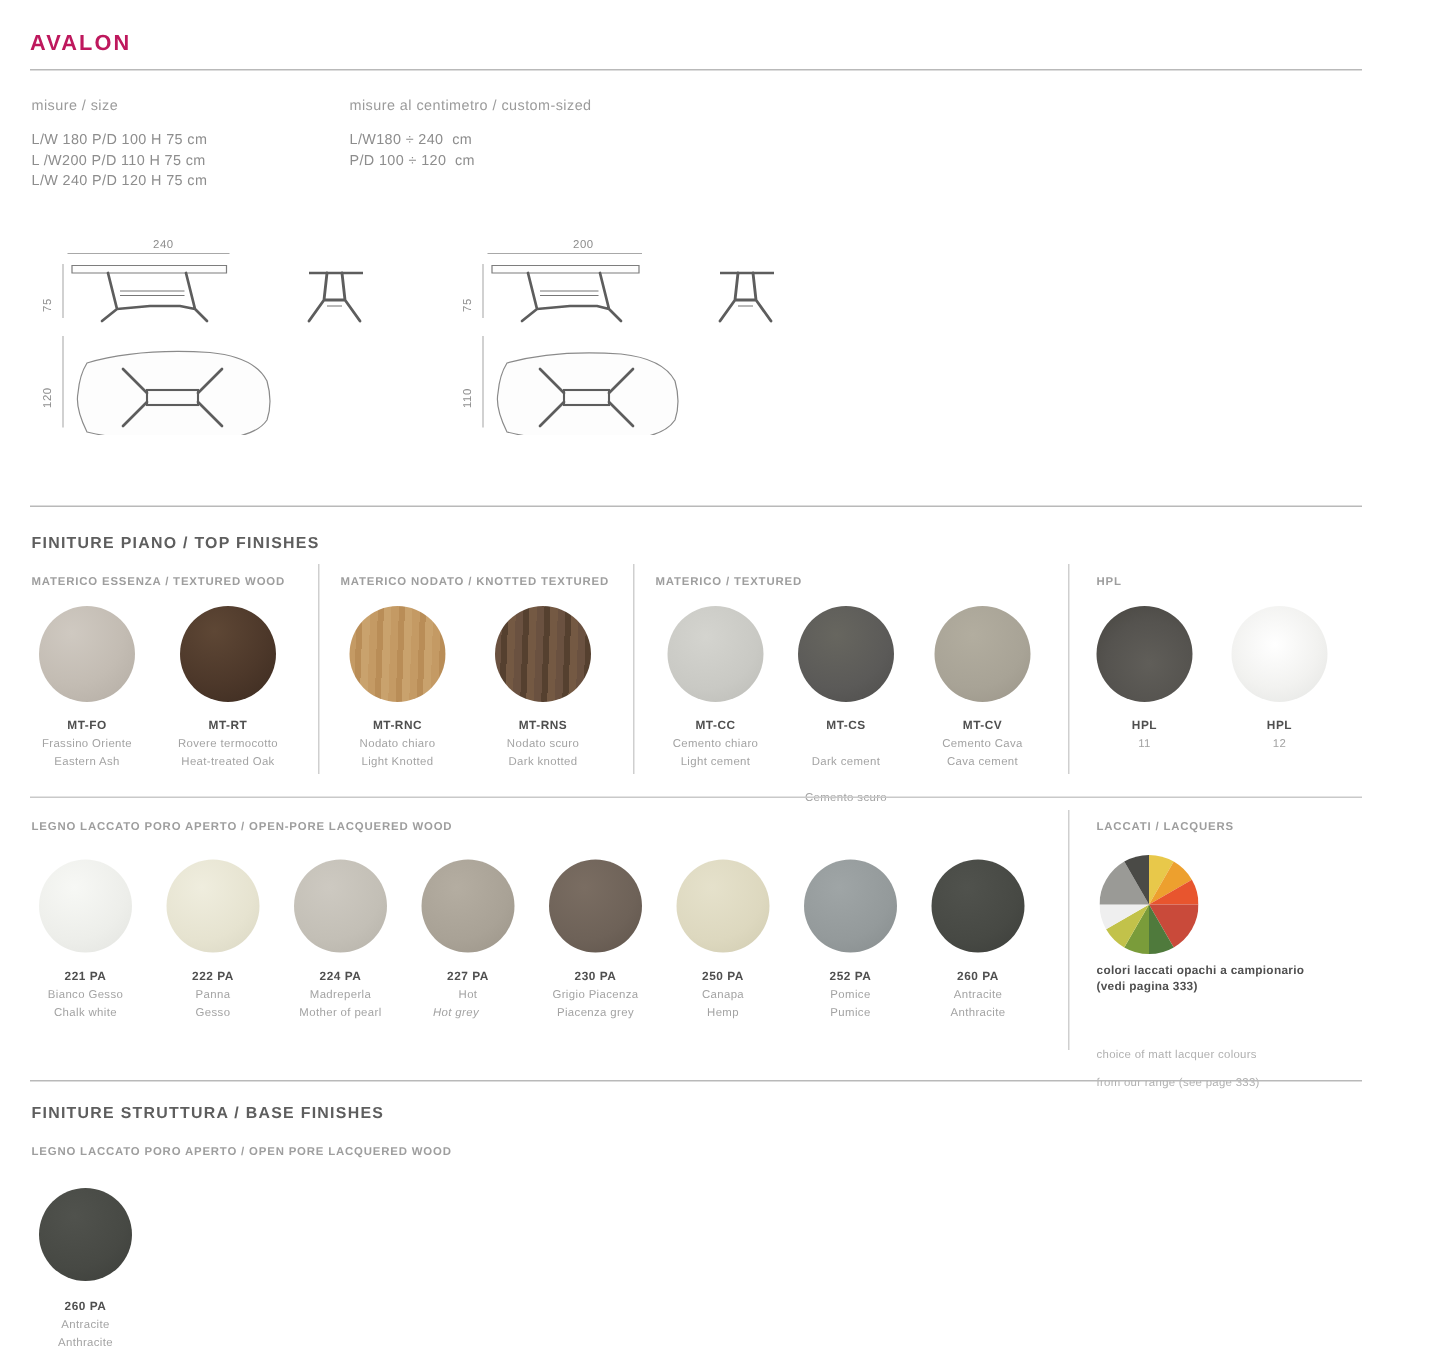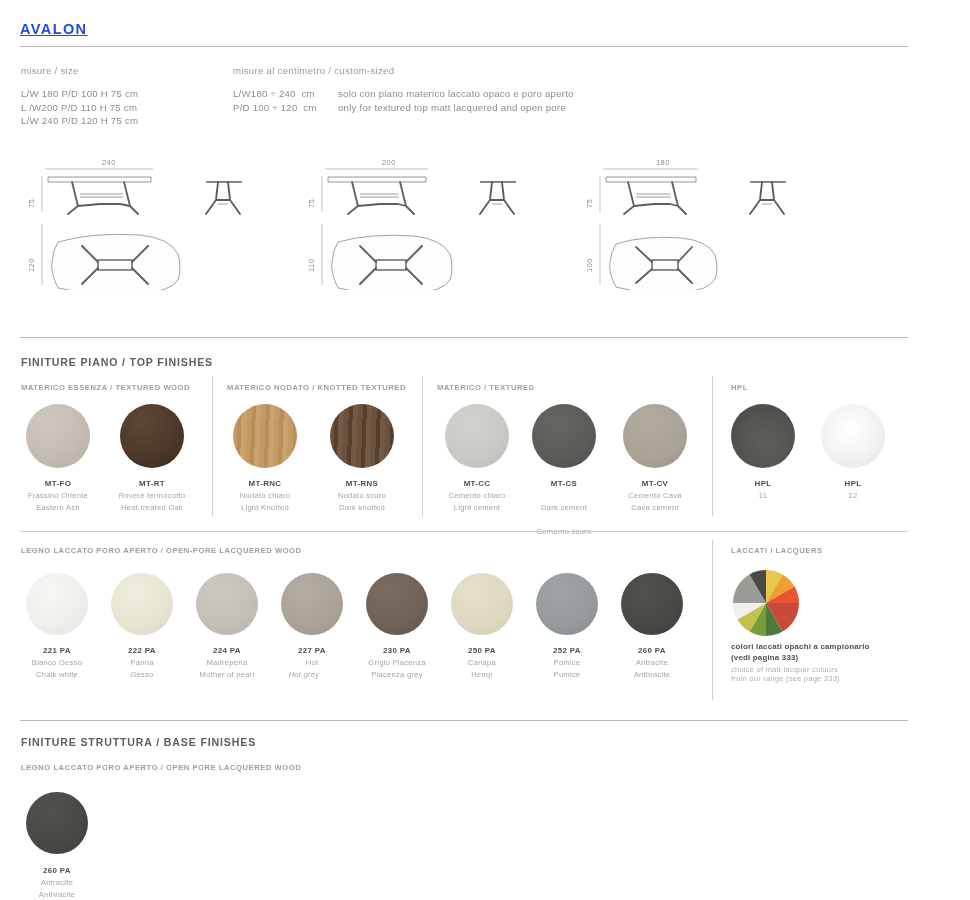--- a/index.html
+++ b/index.html
@@ -8,22 +8,21 @@
     font-family:"Liberation Sans", sans-serif;
     color:#6f6f6f;-webkit-font-smoothing:antialiased;
     position:relative;overflow:hidden;
   }
   .page{position:absolute;left:0;top:0;width:970px;height:900px;}
 
   
   .title{
     position:absolute;left:20px;top:21px;
     font-size:14.5px;font-weight:bold;letter-spacing:1.4px;
-    color:#1d4ed8;
-    text-decoration:underline;
+    color:#be185d;
   }
   .rule{position:absolute;background:#c9c9c9;height:1px;}
   .rule-thick{height:1.4px;background:#b9b9b9;}
 
   .meas-label{
     position:absolute;font-size:9.6px;letter-spacing:.3px;color:#9b9b9b;
   }
   .meas-list{
     position:absolute;font-size:9.6px;line-height:13.5px;letter-spacing:.25px;color:#8d8d8d;
     white-space:pre;
@@ -54,42 +53,40 @@
   .sw-sub{
     position:absolute;text-align:center;font-size:7.6px;line-height:10.5px;
     color:#a3a3a3;letter-spacing:.25px;white-space:pre;
   }
 
   .lacq-note-b{
     position:absolute;font-size:7.9px;font-weight:bold;color:#4f4f4f;
     line-height:11px;letter-spacing:.2px;white-space:pre;
   }
   .lacq-note-l{
-    position:absolute;font-size:7.6px;color:#b0b0b0;line-height:9px;
-    letter-spacing:.2px;white-space:pre;
+    position:absolute;font-size:7.6px;color:#b0b0b0;line-height:19px;
+    letter-spacing:.2px;white-space:pre;margin-top:28px;
   }
 </style>
 </head>
 <body>
 
 <div class="page">
 
   <div class="title">AVALON</div>
   <div class="rule rule-thick" style="left:20px;top:46px;width:888px;"></div>
 
   <div class="meas-label" style="left:21px;top:65px;">misure / size</div>
   <div class="meas-label" style="left:233px;top:65px;">misure al centimetro / custom-sized</div>
 
   <div class="meas-list" style="left:21px;top:87px;">L/W 180 P/D 100 H 75 cm
 L /W200 P/D 110 H 75 cm
 L/W 240 P/D 120 H 75 cm</div>
   <div class="meas-list" style="left:233px;top:87px;">L/W180 ÷ 240  cm
 P/D 100 ÷ 120  cm</div>
-  <div class="meas-list" style="left:338px;top:87px;">solo con piano materico laccato opaco e poro aperto
-only for textured top matt lacquered and open pore</div>
 
   <div class="draw-group" style="left:20px;">
     <div class="dim-text" style="left:82px;top:8px;">240</div>
     <div class="dim-text dim-v" style="left:7px;top:58px;">75</div>
     <div class="dim-text dim-v" style="left:7px;top:122px;">120</div>
     <svg width="300" height="140" viewBox="0 0 300 140">
       <g fill="none" stroke="#7d7d7d" stroke-width="0.8">
         <line x1="25" y1="19" x2="133" y2="19" stroke="#a8a8a8" stroke-width="0.7"></line>
         <line x1="22" y1="26" x2="22" y2="62" stroke="#a8a8a8" stroke-width="0.7"></line>
         <line x1="22" y1="74" x2="22" y2="135" stroke="#a8a8a8" stroke-width="0.7"></line>
@@ -124,41 +121,20 @@
         <path d="M180 32 L216 32" stroke="#5d5d5d" stroke-width="1.6"></path>
         <path d="M192 32 L190 50 L180 64 M202 32 L204 50 L214 64 M190 50 L204 50" stroke="#5d5d5d" stroke-width="1.9" stroke-linejoin="round" stroke-linecap="round"></path>
         <path d="M192 54 L202 54" stroke="#777" stroke-width="0.7"></path>
         <path d="M38 92 Q70 83 114 86 Q142 89 150 104 Q154 118 150 130 Q142 142 114 143 Q70 146 38 138 Q30 122 32 112 Q33 100 38 92 Z" fill="#fdfdfd" stroke="#8a8a8a" stroke-width="0.8"></path>
         <path d="M60 96 L76 112 M122 96 L106 112 M60 134 L76 118 M122 134 L106 118" stroke="#5d5d5d" stroke-width="1.8" stroke-linecap="round"></path>
         <rect x="76" y="110" width="30" height="10" fill="none" stroke="#5d5d5d" stroke-width="1.4"></rect>
       </g>
     </svg>
   </div>
 
-  <div class="draw-group" style="left:578px;">
-    <div class="dim-text" style="left:78px;top:8px;">180</div>
-    <div class="dim-text dim-v" style="left:7px;top:58px;">75</div>
-    <div class="dim-text dim-v" style="left:7px;top:122px;">100</div>
-    <svg width="300" height="140" viewBox="0 0 300 140">
-      <g fill="none" stroke="#7d7d7d" stroke-width="0.8">
-        <line x1="25" y1="19" x2="120" y2="19" stroke="#a8a8a8" stroke-width="0.7"></line>
-        <line x1="22" y1="26" x2="22" y2="62" stroke="#a8a8a8" stroke-width="0.7"></line>
-        <line x1="22" y1="74" x2="22" y2="135" stroke="#a8a8a8" stroke-width="0.7"></line>
-        <path d="M28 27 L118 27 L118 32 L28 32 Z" fill="#fdfdfd"></path>
-        <path d="M50 32 L56 56 L46 64 M56 56 L76 54 L92 54 L100 56 M100 56 L108 64 M100 56 L94 32" stroke="#5d5d5d" stroke-width="1.8" stroke-linejoin="round" stroke-linecap="round"></path>
-        <path d="M58 44 L93 44 M58 47 L93 47" stroke="#777" stroke-width="0.7"></path>
-        <path d="M172 32 L208 32" stroke="#5d5d5d" stroke-width="1.6"></path>
-        <path d="M184 32 L182 50 L172 64 M194 32 L196 50 L206 64 M182 50 L196 50" stroke="#5d5d5d" stroke-width="1.9" stroke-linejoin="round" stroke-linecap="round"></path>
-        <path d="M184 54 L194 54" stroke="#777" stroke-width="0.7"></path>
-        <path d="M38 94 Q66 85 104 88 Q130 91 137 105 Q141 118 137 129 Q130 141 104 142 Q66 145 38 137 Q30 122 32 112 Q33 101 38 94 Z" fill="#fdfdfd" stroke="#8a8a8a" stroke-width="0.8"></path>
-        <path d="M58 97 L74 112 M114 97 L100 112 M58 133 L74 119 M114 133 L100 119" stroke="#5d5d5d" stroke-width="1.8" stroke-linecap="round"></path>
-        <rect x="74" y="110" width="26" height="10" fill="none" stroke="#5d5d5d" stroke-width="1.4"></rect>
-      </g>
-    </svg>
-  </div>
 
   <div class="rule rule-thick" style="left:20px;top:337px;width:888px;"></div>
   <div class="sec-title" style="left:21px;top:356px;">FINITURE PIANO / TOP FINISHES</div>
 
   <div class="grp-title" style="left:21px;top:383px;">MATERICO ESSENZA / TEXTURED WOOD</div>
   <div class="grp-title" style="left:227px;top:383px;">MATERICO NODATO / KNOTTED TEXTURED</div>
   <div class="grp-title" style="left:437px;top:383px;">MATERICO  / TEXTURED</div>
   <div class="grp-title" style="left:731px;top:383px;">HPL</div>
 
   <div class="vdiv" style="left:212px;top:376px;height:140px;"></div>

